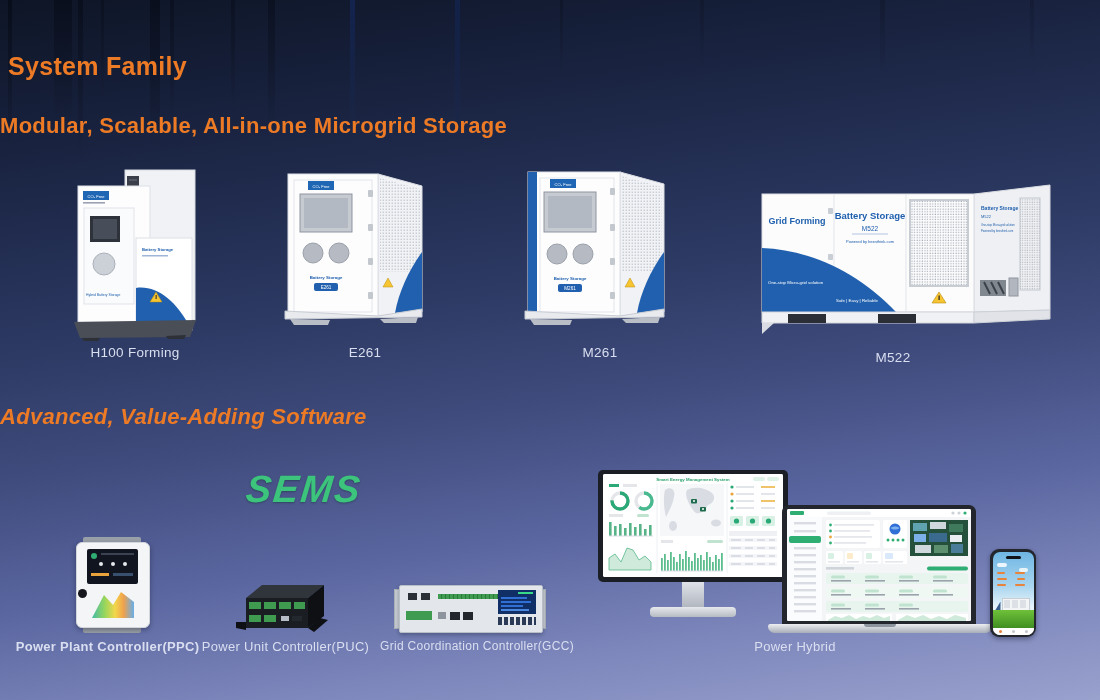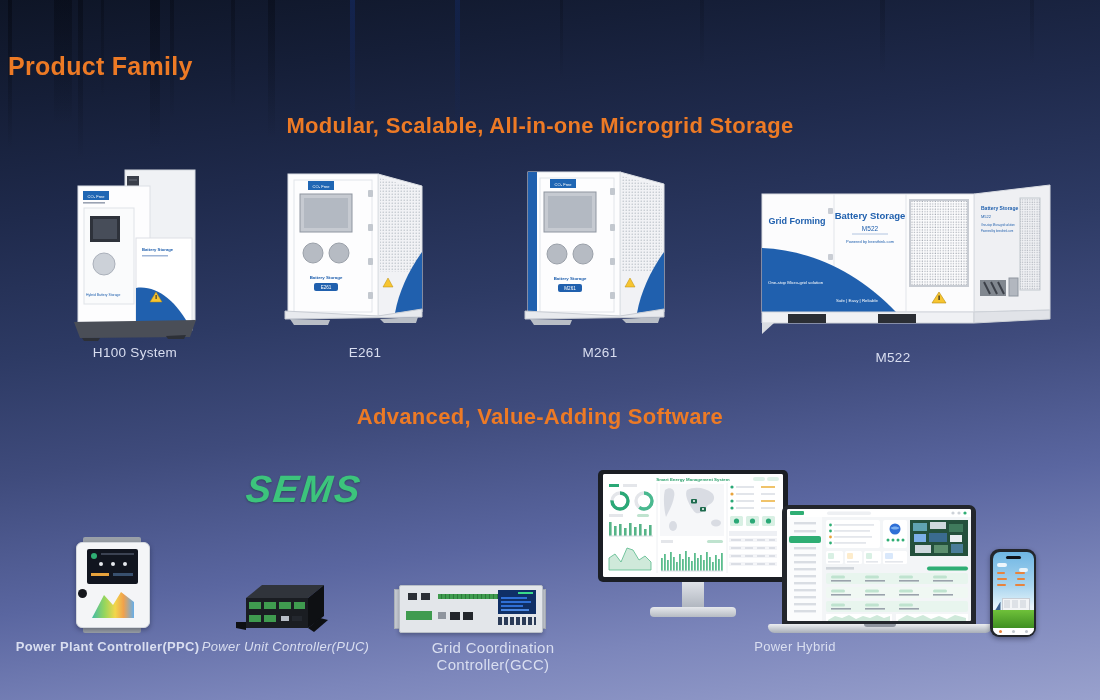--- a/index.html
+++ b/index.html
@@ -6,21 +6,21 @@
   .slide{
     position:relative; width:1100px; height:700px; overflow:hidden;
     font-family:"Liberation Sans", sans-serif;
     background:linear-gradient(172deg,
       #0e1526 0%, #151e37 12%, #1f2a4c 26%, #2d3a64 42%,
       #3f4b7c 56%, #5a66a0 72%, #7c86bb 86%, #99a1cd 100%);
   }
   .streak{position:absolute; top:0; pointer-events:none;}
   .hdr{position:absolute; color:#ed7a25; font-weight:bold; letter-spacing:.3px; margin:0;}
   .page-title{left:8px; top:52px; font-size:25px;}
-  .sec-heading{left:0; width:1080px; text-align:center; font-size:22px;}
+  .sec-heading{left:0; width:1080px; font-size:22px;}
   .plabel{position:absolute; color:#d9def0; font-size:13.5px; text-align:center; letter-spacing:.3px;}
   .sems{
     position:absolute; left:246px; top:468px; width:160px;
     font-size:38px; font-weight:bold; font-style:italic; letter-spacing:2px;
     color:#3cc47c; transform:skewX(-6deg);
     text-shadow:0 1px 2px rgba(0,40,20,.35);
   }
   svg{font-family:"Liberation Sans", sans-serif;}
   .dev{position:absolute;}
   
@@ -57,21 +57,21 @@
     <div class="streak" style="left:231px;width:4px;height:110px;background:linear-gradient(180deg,rgba(4,7,16,.35),rgba(4,7,16,0));"></div>
     <div class="streak" style="left:268px;width:7px;height:140px;background:linear-gradient(180deg,rgba(4,7,16,.4),rgba(4,7,16,0));"></div>
     <div class="streak" style="left:350px;width:5px;height:130px;background:linear-gradient(180deg,rgba(20,45,110,.5),rgba(20,45,110,0));"></div>
     <div class="streak" style="left:455px;width:5px;height:140px;background:linear-gradient(180deg,rgba(18,40,96,.5),rgba(18,40,96,0));"></div>
     <div class="streak" style="left:560px;width:3px;height:80px;background:linear-gradient(180deg,rgba(4,7,16,.25),rgba(4,7,16,0));"></div>
     <div class="streak" style="left:700px;width:4px;height:70px;background:linear-gradient(180deg,rgba(4,7,16,.2),rgba(4,7,16,0));"></div>
     <div class="streak" style="left:880px;width:5px;height:75px;background:linear-gradient(180deg,rgba(4,7,16,.22),rgba(4,7,16,0));"></div>
     <div class="streak" style="left:1030px;width:4px;height:65px;background:linear-gradient(180deg,rgba(4,7,16,.2),rgba(4,7,16,0));"></div>
   </div>
 
-  <h1 class="hdr page-title">Product Family</h1>
+  <h1 class="hdr page-title">System Family</h1>
   <h2 class="hdr sec-heading" style="top:113px;">Modular, Scalable, All-in-one Microgrid Storage</h2>
 
   <svg class="dev" style="left:70px;top:168px;" width="130" height="175" viewBox="0 0 130 175">
     <rect x="55" y="2" width="70" height="150" fill="#f0f2f5" stroke="#d6dae0" stroke-width="1"></rect>
     <rect x="57" y="8" width="12" height="72" fill="#3a3f4a"></rect>
     <g stroke="#6a707c" stroke-width="1">
       <line x1="59" y1="12" x2="67" y2="12"></line>
         <line x1="59" y1="22" x2="67" y2="22"></line>
       <line x1="59" y1="32" x2="67" y2="32"></line>
         <line x1="59" y1="42" x2="67" y2="42"></line>
@@ -92,21 +92,21 @@
     <text x="16" y="128" font-size="3.4" fill="#2060ae">Hybrid Battery Storage</text>
     <path d="M66,161 L66,120 C86,117 106,132 121,161 Z" fill="#2060ae"></path>
     <g>
       <path d="M86,124 L92,134 L80,134 Z" fill="#f7c531" stroke="#b98c0e" stroke-width=".5"></path>
       <rect x="85.6" y="127" width="1" height="4" fill="#222"></rect>
     </g>
     <polygon points="4,154 126,152 120,169 10,170" fill="#4a4e57"></polygon>
     <polygon points="12,170 30,170 28,173 14,173" fill="#2d3037"></polygon>
     <polygon points="96,168 116,167 114,171 98,171" fill="#2d3037"></polygon>
   </svg>
-  <div class="plabel" style="left:70px;top:345px;width:130px;">H100 System</div>
+  <div class="plabel" style="left:70px;top:345px;width:130px;">H100 Forming</div>
 
   <svg class="dev" style="left:280px;top:160px;" width="150" height="180" viewBox="0 0 150 180">
     <defs>
       <pattern id="perfE" width="3" height="3" patternUnits="userSpaceOnUse">
         <circle cx="1.2" cy="1.2" r="0.65" fill="#aeb4bd"></circle>
       </pattern>
     </defs>
     <polygon points="98,14 142,26 142,152 98,156" fill="#f1f2f5" stroke="#dadde2"></polygon>
     <polygon points="100,18 140,29 140,112 100,112" fill="url(#perfE)"></polygon>
     <path d="M142,92 C129,110 119,131 115,153 L142,150 Z" fill="#2060ae"></path>
@@ -216,21 +216,21 @@
     </g>
 
     <polygon points="2,130 214,130 214,141 2,141" fill="#f0f1f4" stroke="#d2d5db"></polygon>
     <polygon points="214,130 290,128 290,137 214,141" fill="#e1e3e8" stroke="#cdd1d7"></polygon>
     <rect x="28" y="132" width="38" height="9" fill="#2b2e34"></rect>
     <rect x="118" y="132" width="38" height="9" fill="#2b2e34"></rect>
     <polygon points="2,141 14,141 2,152" fill="#d9dce2"></polygon>
   </svg>
   <div class="plabel" style="left:818px;top:350px;width:150px;">M522</div>
 
-  <h2 class="hdr sec-heading" style="top:404px;">Advanced, Value-Adding Software</h2>
+  <h2 class="hdr sec-heading" style="top:404px;font-style:italic;">Advanced, Value-Adding Software</h2>
 
   <div class="sems">SEMS</div>
 
   <div class="dev" style="left:76px;top:537px;width:72px;height:96px;">
     <div style="position:absolute;left:7px;top:0;width:58px;height:9px;background:#9aa0a8;border-radius:2px;"></div>
     <div style="position:absolute;left:7px;top:87px;width:58px;height:9px;background:#9aa0a8;border-radius:2px;"></div>
     <div style="position:absolute;left:0;top:5px;width:72px;height:84px;background:#f4f5f7;border:1px solid #d3d7dd;border-radius:6px;box-shadow:0 2px 5px rgba(10,12,30,.35);"></div>
     <div style="position:absolute;left:11px;top:12px;width:51px;height:35px;background:#11151f;border-radius:2px;">
       <div class="dot" style="left:4px;top:4px;width:6px;height:6px;background:#2fae74;"></div>
       <div style="position:absolute;left:14px;top:4px;width:33px;height:2px;background:#3b4252;"></div>
@@ -572,17 +572,17 @@
       <div class="p-grass"></div>
       <div class="p-nav">
         <div class="dot" style="left:6px;top:2.4px;width:3px;height:3px;background:#e8833c;"></div>
         <div class="dot" style="left:19px;top:2.4px;width:3px;height:3px;background:#c3c8cf;"></div>
         <div class="dot" style="left:32px;top:2.4px;width:3px;height:3px;background:#c3c8cf;"></div>
       </div>
     </div>
   </div>
 
   <div class="plabel" style="left:10px;top:639px;width:195px;font-size:13px;font-weight:bold;">Power Plant Controller(PPC)</div>
-  <div class="plabel" style="left:198px;top:639px;width:175px;font-size:13px;font-style:italic;">Power Unit Controller(PUC)</div>
-  <div class="plabel" style="left:372px;top:639px;width:210px;font-size:15px;margin-left:16px;">Grid Coordination Controller(GCC)</div>
+  <div class="plabel" style="left:198px;top:639px;width:175px;font-size:13px;">Power Unit Controller(PUC)</div>
+  <div class="plabel" style="left:372px;top:639px;width:210px;font-size:12px;">Grid Coordination Controller(GCC)</div>
   <div class="plabel" style="left:720px;top:639px;width:150px;font-size:13px;">Power Hybrid</div>
 
 </div>
 
 </body></html>

